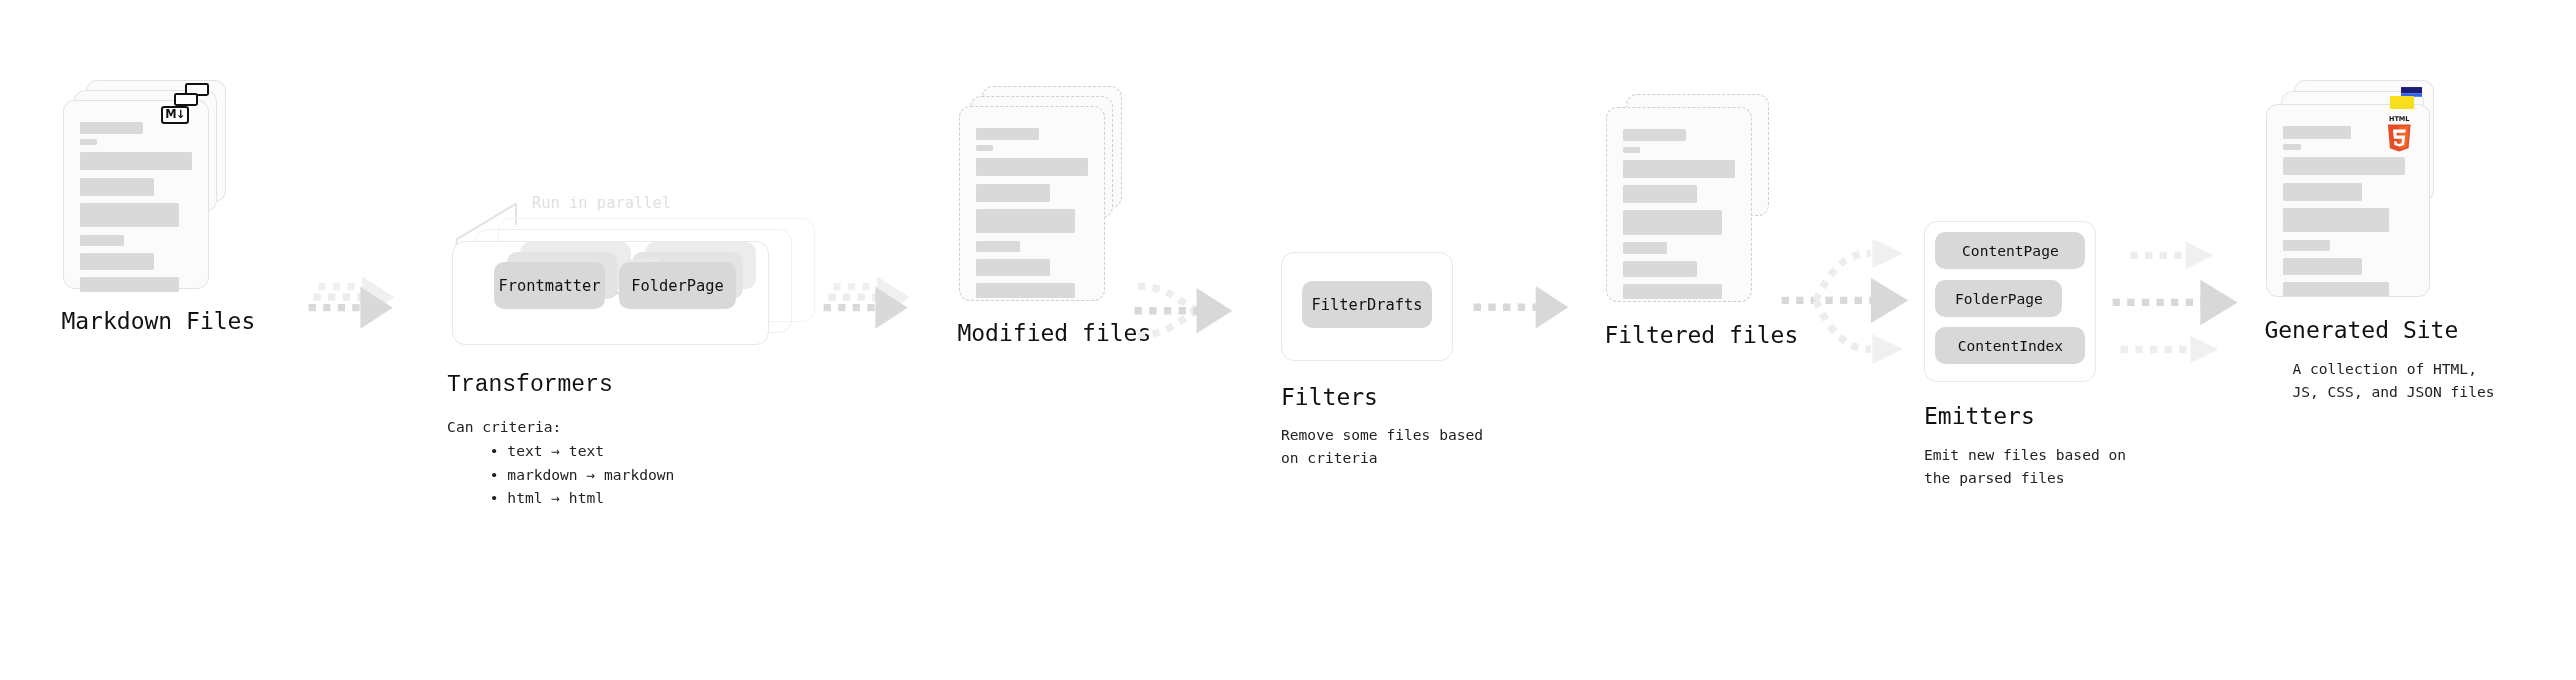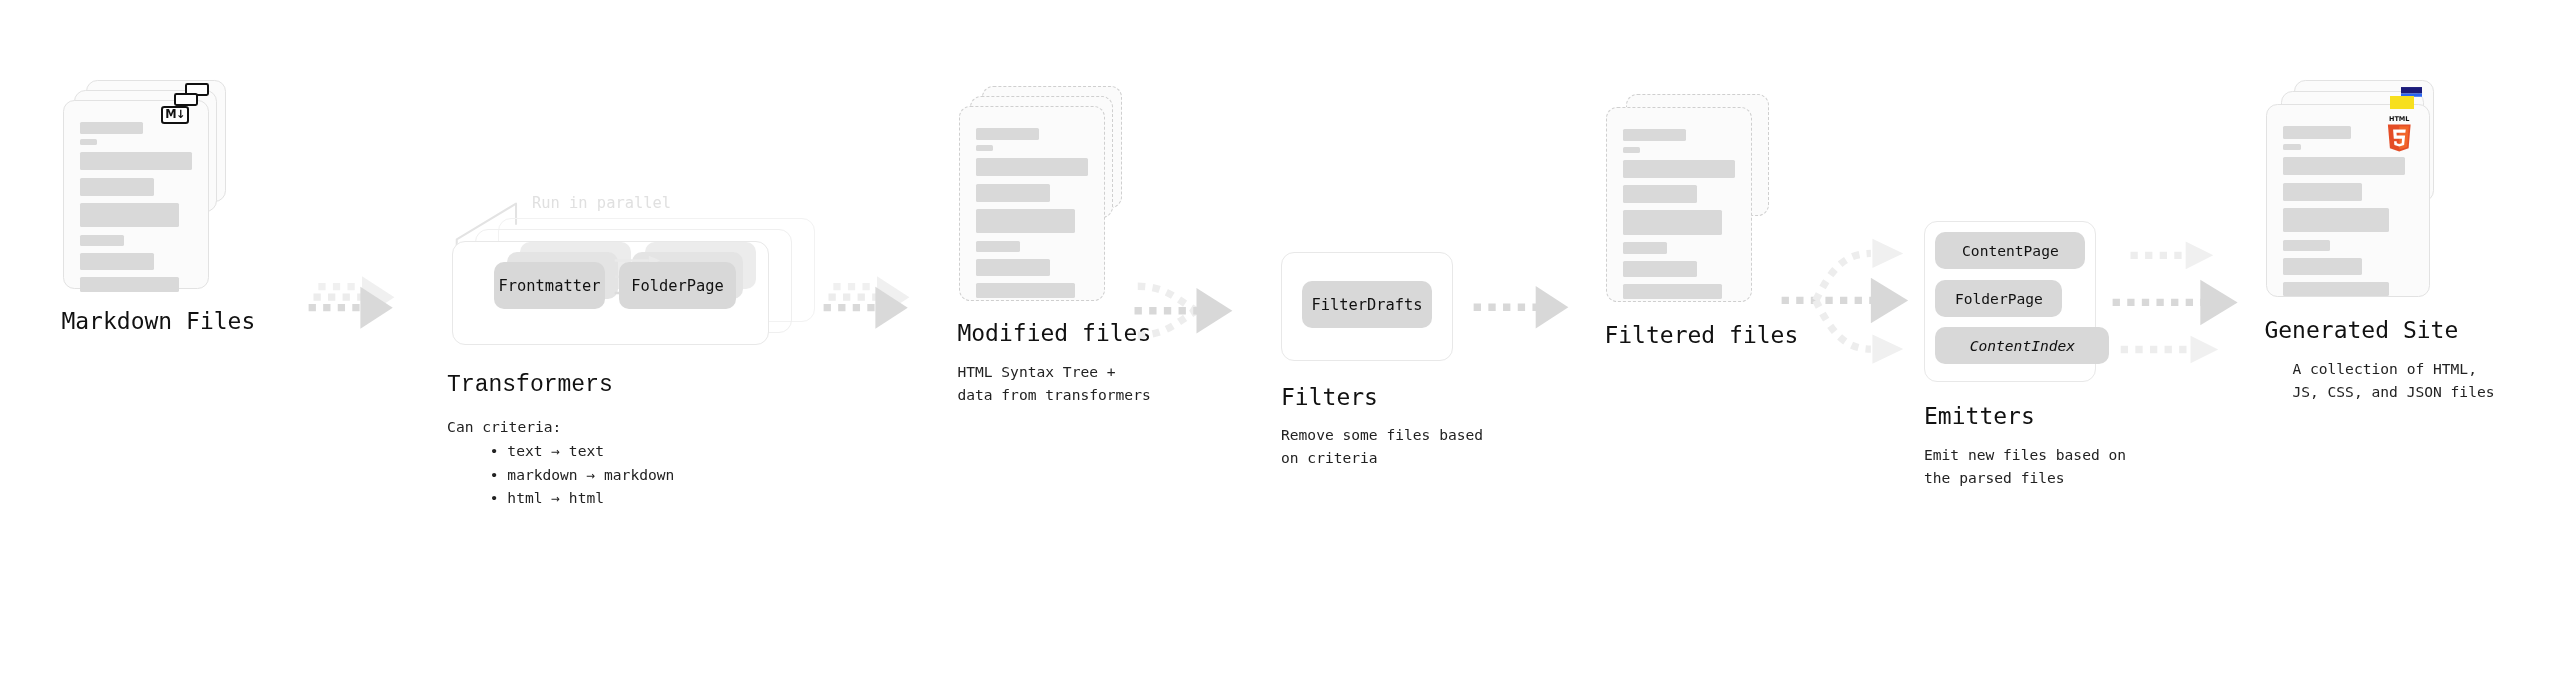--- a/index.html
+++ b/index.html
@@ -216,22 +216,20 @@
           <div class="ln" style="width:100%;height:18px;margin-top:6.5px;"></div>
           <div class="ln" style="width:66%;height:18px;"></div>
           <div class="ln" style="width:89%;height:24.4px;"></div>
           <div class="ln" style="width:39%;height:11.4px;"></div>
           <div class="ln" style="width:66%;height:16.3px;"></div>
           <div class="ln" style="width:89%;height:14.6px;"></div>
         </div>
       </div>
     </div>
     <div class="title" style="left:-1.6px; top:234px;">Modified files</div>
-    <div class="subtitle" style="left:-1.6px; top:275px;">HTML Syntax Tree +
-data from transformers</div>
   </div>
 
   <svg class="arrows" style="left:1128px; top:265px;" width="106" height="98" viewBox="0 0 130 120">
     <g fill="none" stroke-width="9" stroke-dasharray="9 9">
       <path d="M12 26 C 48 26, 62 44, 84 56" stroke="#ededed"></path>
       <path d="M12 86 C 48 86, 62 68, 84 56" stroke="#ededed"></path>
       <line x1="8" y1="56" x2="88" y2="56" stroke="#d8d8d8"></line>
     </g>
     <polygon points="84,28 128,56 84,84" fill="#d8d8d8"></polygon>
   </svg>
@@ -282,21 +280,21 @@
   </svg>
 
   <div class="node" style="left:1924px; top:221px;">
     <div class="group-box" style="left:0px; top:0px; width:172px; height:161px; border-color:#e8e8e8;"></div>
     <div class="pill" style="left:11.4px; top:11.4px; width:150px; height:37px; font-size:14.6px;">
       <span>ContentPage</span>
     </div>
     <div class="pill" style="left:11.4px; top:59px; width:127px; height:37px; font-size:14.6px;">
       <span>FolderPage</span>
     </div>
-    <div class="pill" style="left:11.4px; top:106px; width:174px; height:37px; font-size:14.6px;font-style:italic;">
+    <div class="pill" style="left:11.4px; top:106px; width:150px; height:37px; font-size:14.6px;">
       <span>ContentIndex</span>
     </div>
     <div class="title" style="left:0px; top:182px;">Emitters</div>
     <div class="subtitle" style="left:0px; top:223px;">Emit new files based on
 the parsed files</div>
   </div>
 
   <svg class="arrows" style="left:2111px; top:231px;" width="138" height="138" viewBox="0 0 170 170">
     <g fill="none" stroke-width="9" stroke-dasharray="9 9">
       <line x1="24" y1="30" x2="94" y2="30" stroke="#ededed"></line>

